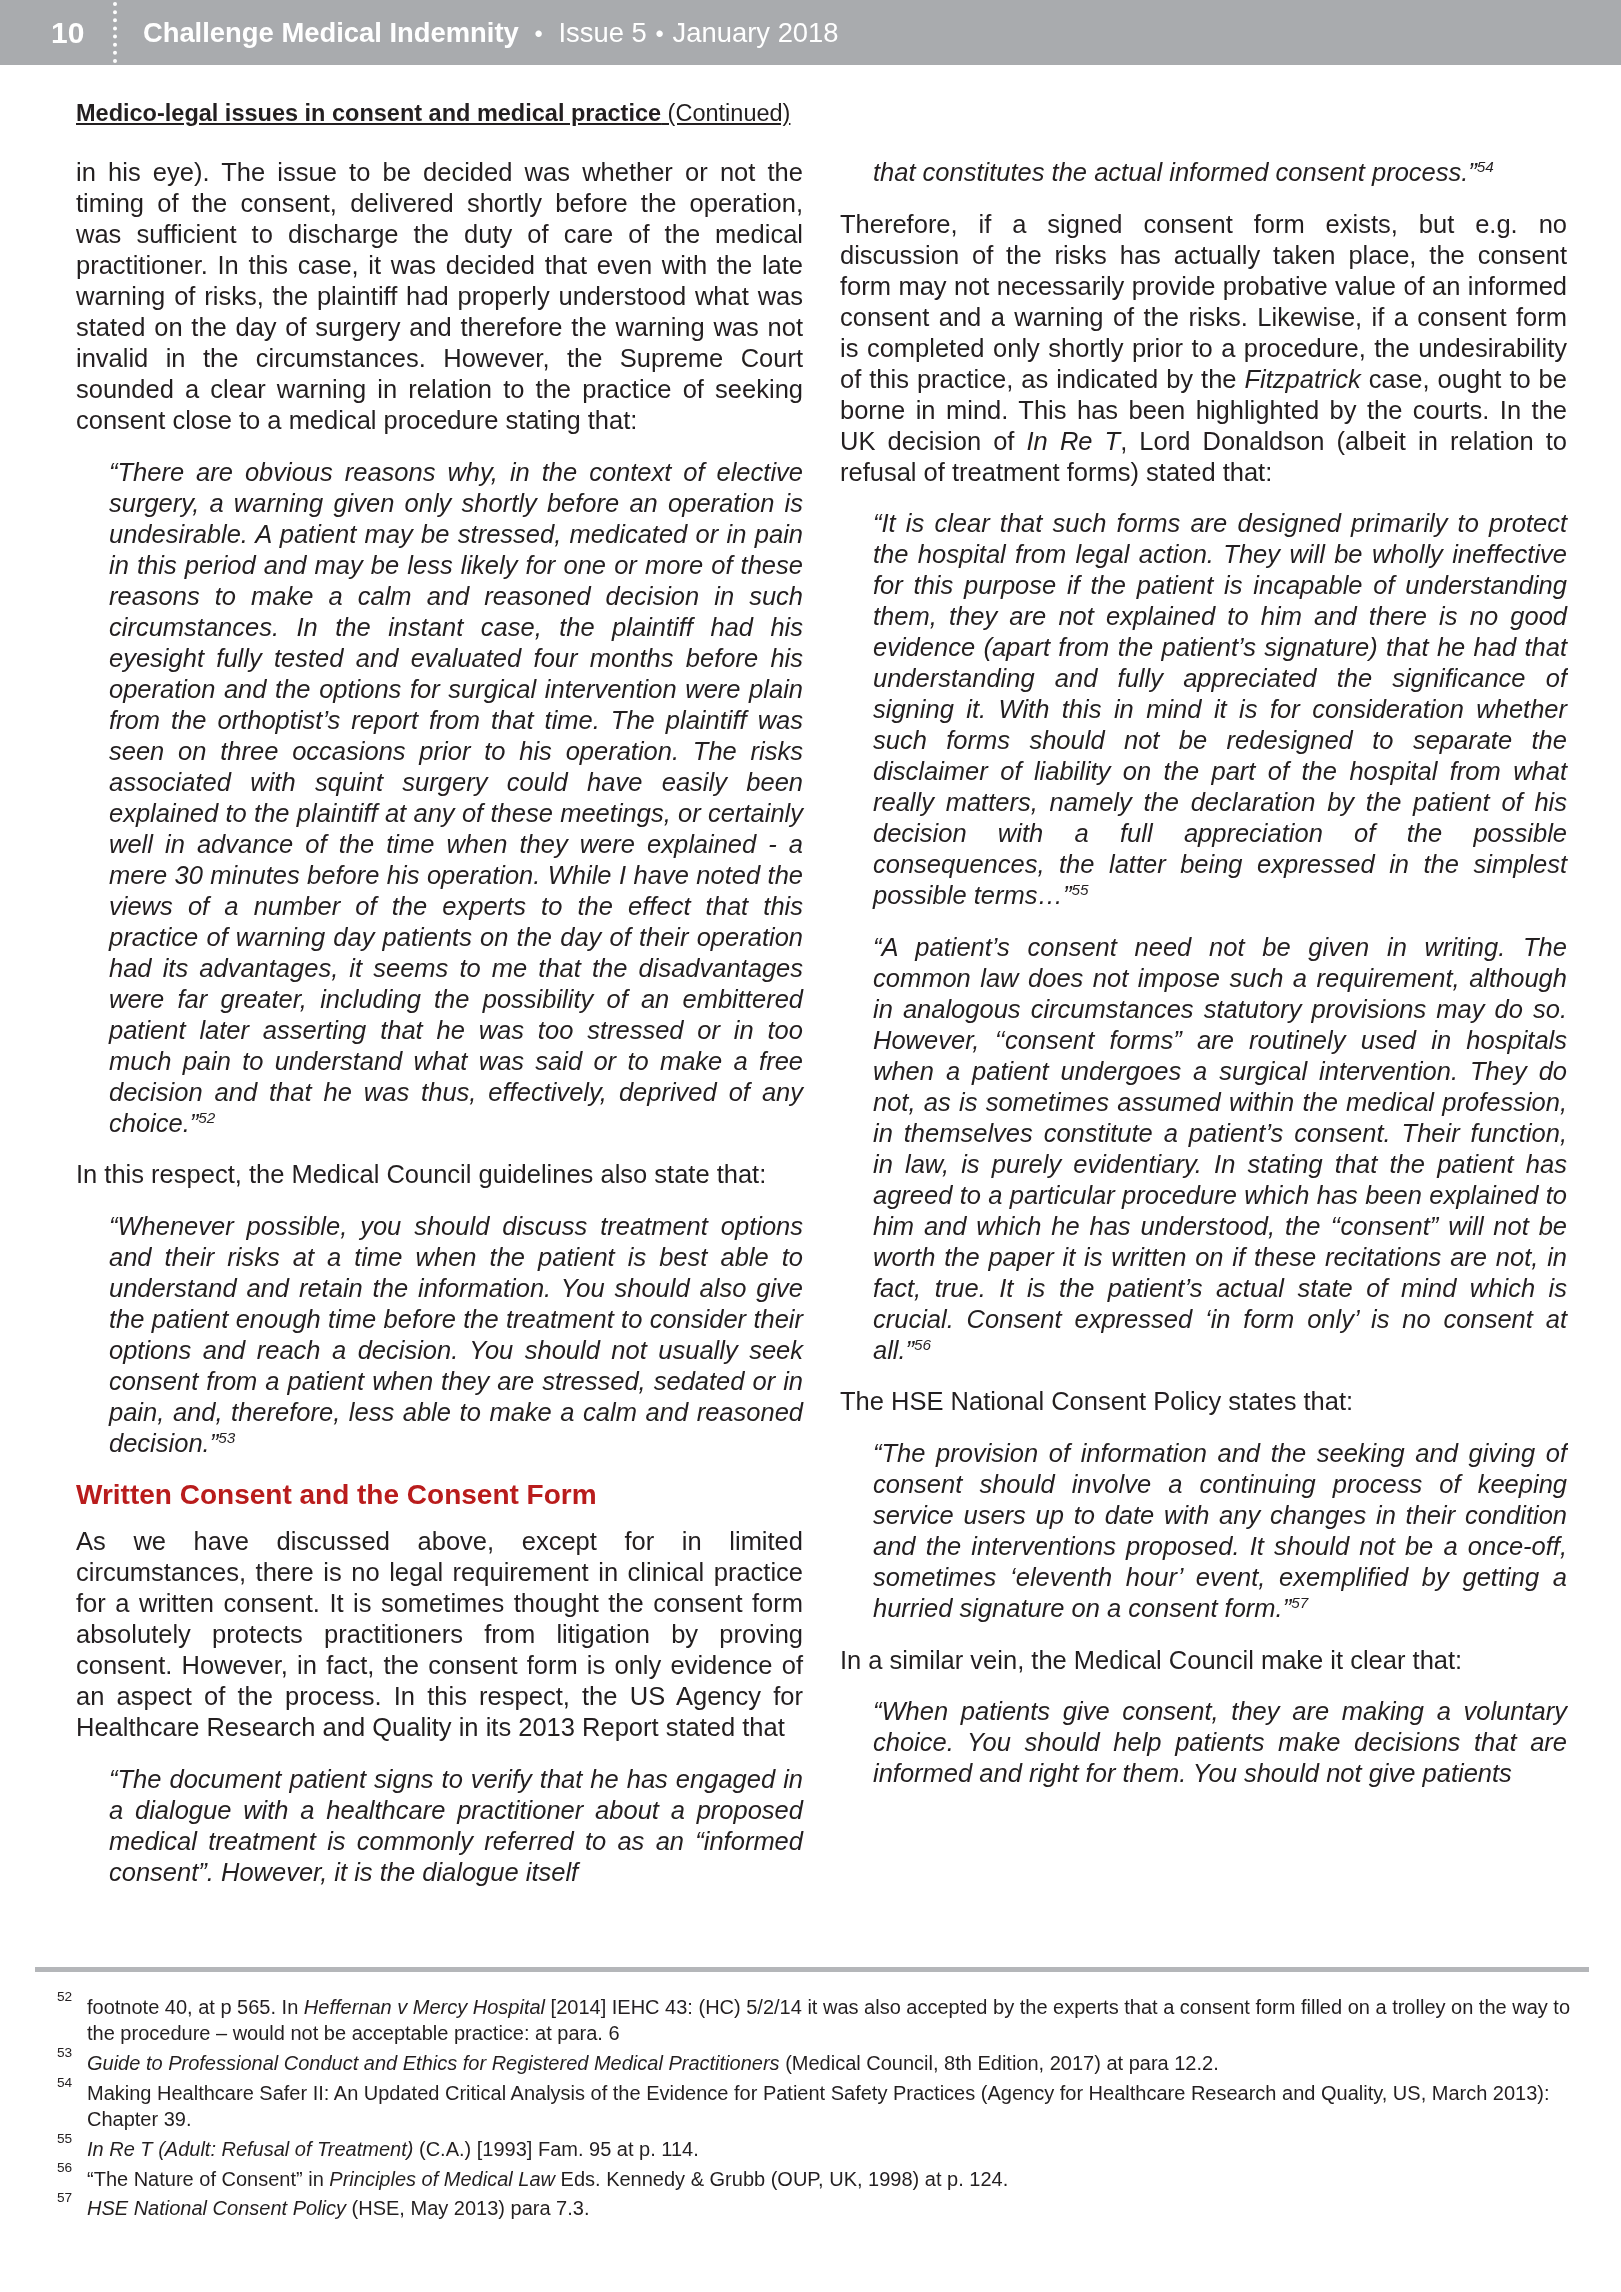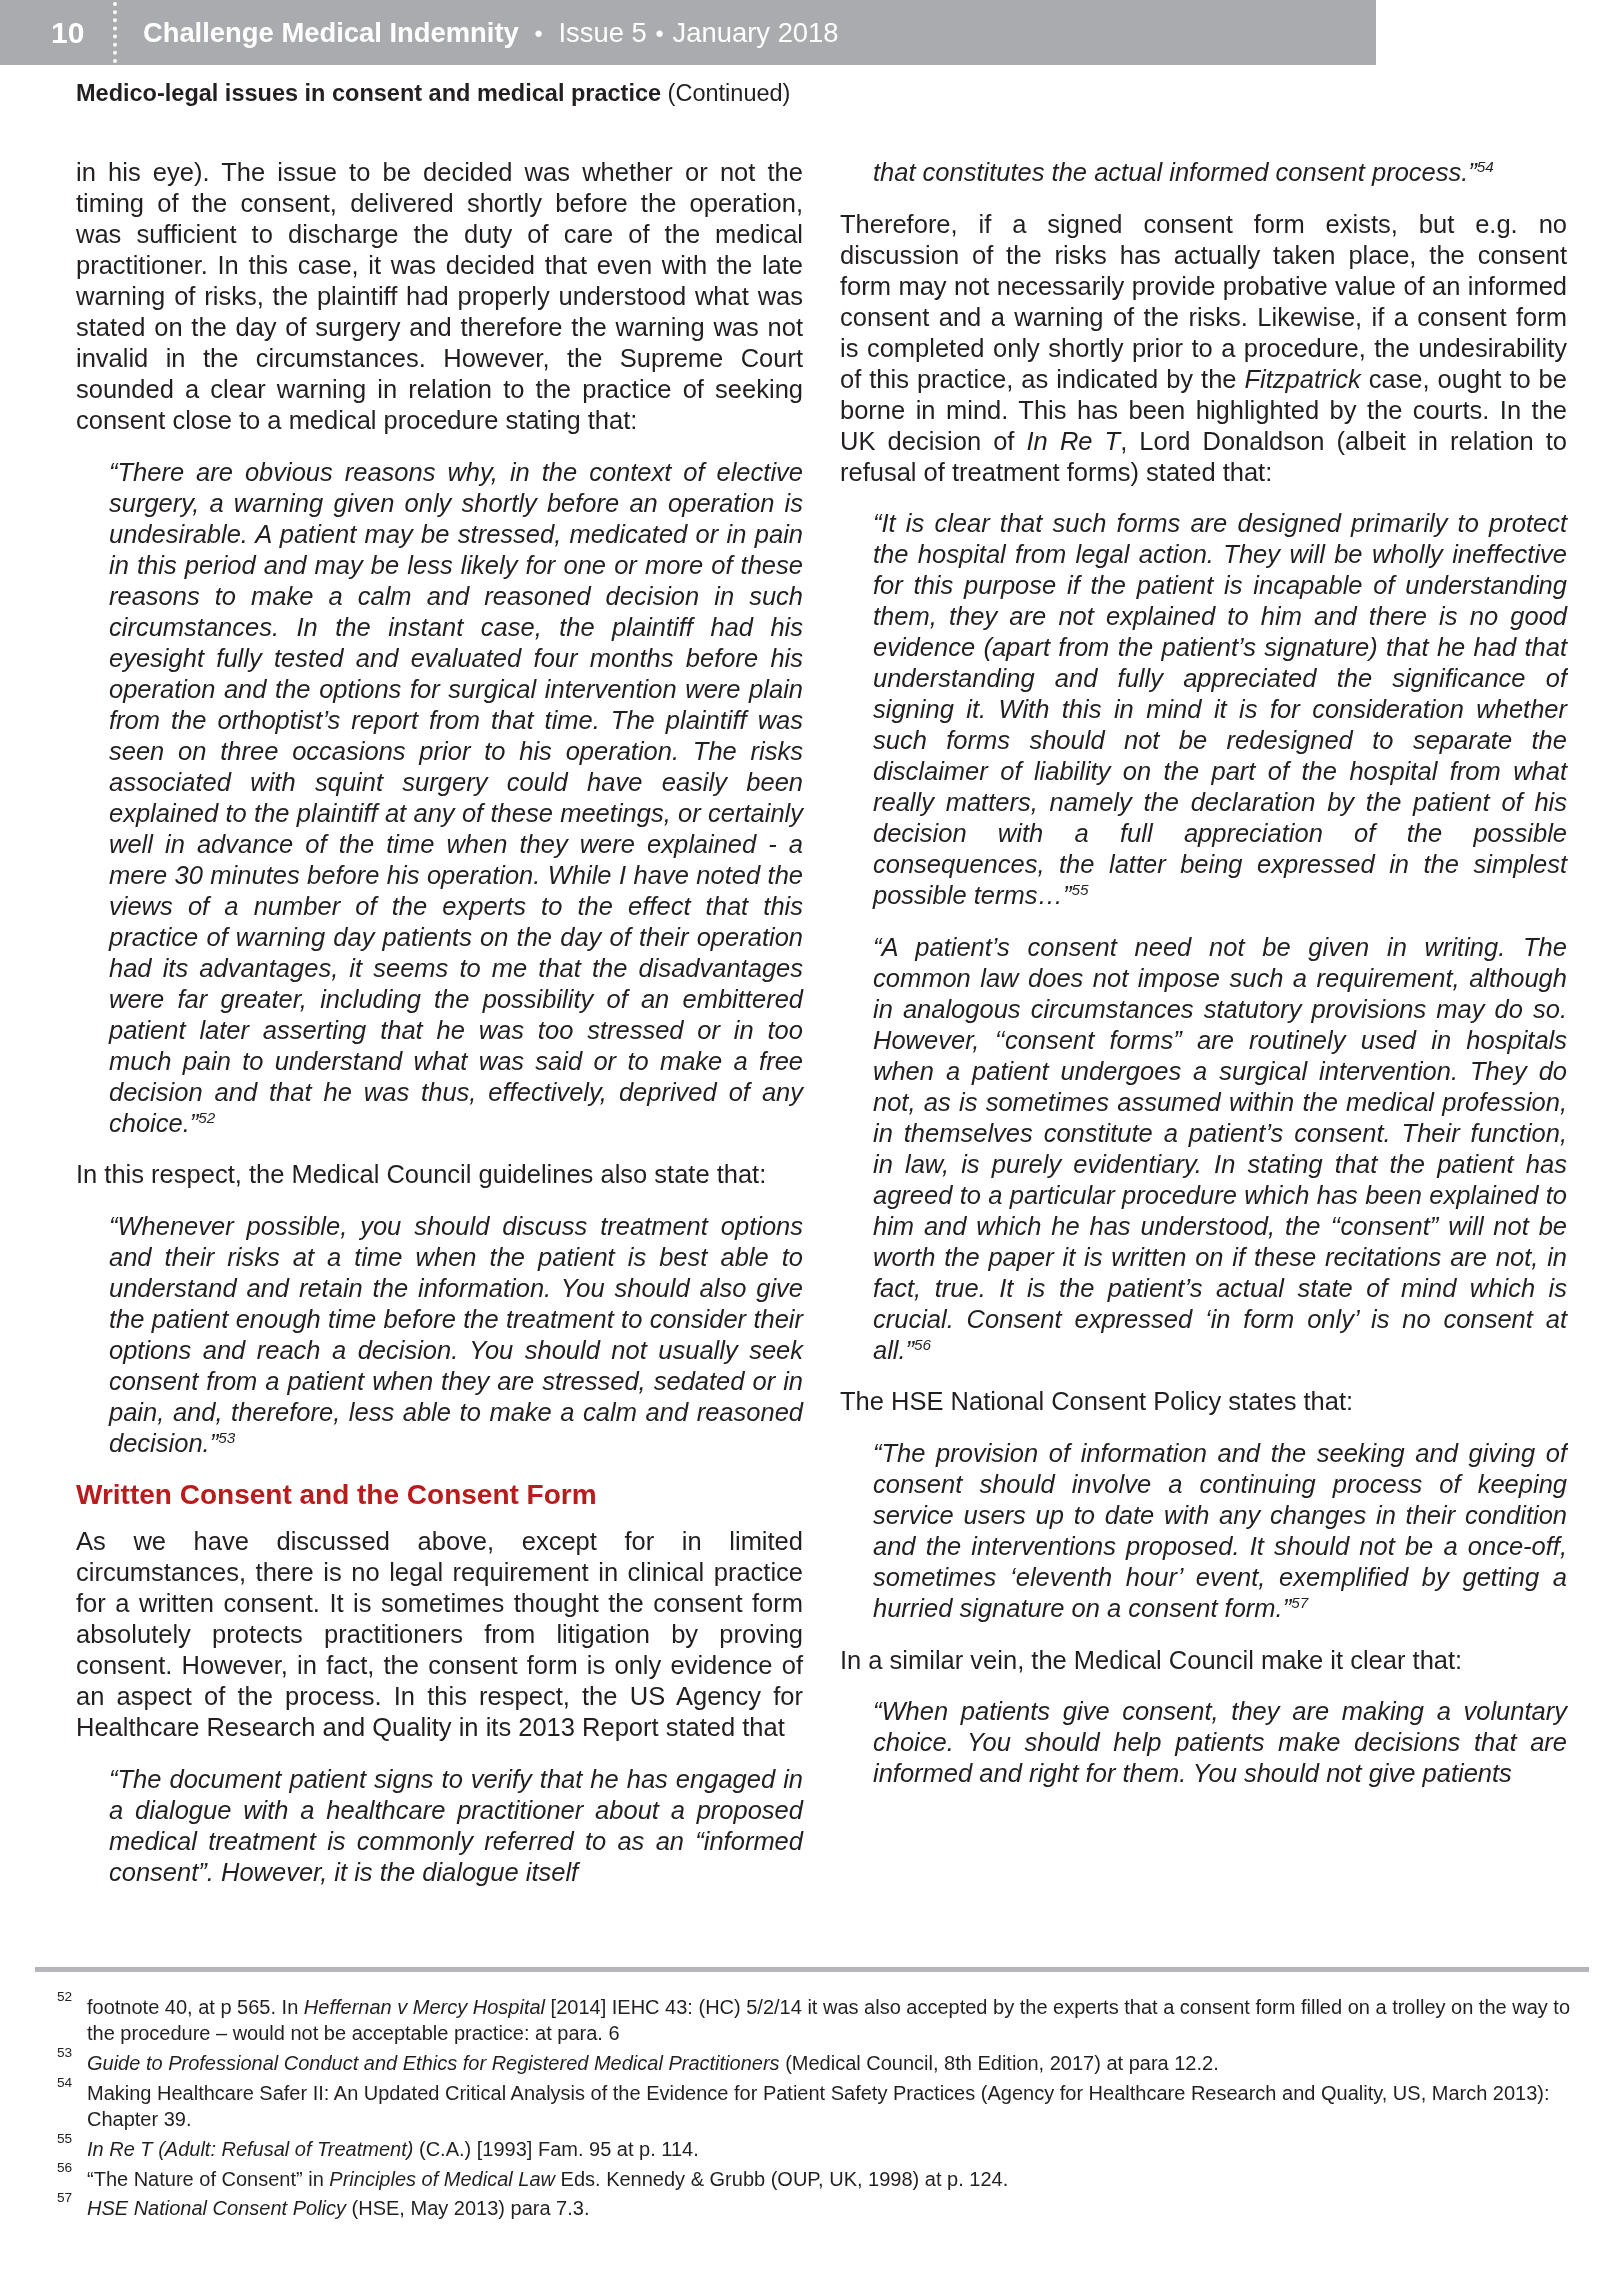--- a/index.html
+++ b/index.html
@@ -4,38 +4,38 @@
 <style>
   html,body { margin:0; padding:0; background:#e8e8e8; }
   .page {
     position:relative; width:1621px; height:2293px; margin:0 auto;
     background:#ffffff; color:#231f20;
     font-family:"Liberation Sans", sans-serif;
     overflow:hidden;
   }
   
   .header-bar {
-    position:absolute; top:0; left:0; width:1376px; height:65px;
+    position:absolute; top:0; left:0; width:1621px; height:65px;
     display:flex; align-items:center;
   }
   .header-pagenum {
     margin-left:51px; font-size:30px; font-weight:700; color:#ffffff;
   }
   .header-dots {
     margin-left:29px; height:61px; width:0;
     border-left:4.9px dotted #fefefe;
   }
   .header-title { margin-left:25.5px; font-size:27.4px; color:#ffffff; white-space:nowrap; }
   .header-title .brand { font-weight:700; }
   .header-title .bullet-wide { display:inline-block; margin:0 15.7px; font-size:23.5px; }
   .header-title .bullet { display:inline-block; margin:0 8.8px; font-size:23.5px; }
   
   .article-title {
-    position:absolute; top:80px; left:76px;
-    font-size:23.5px; font-weight:700;
+    position:absolute; top:100px; left:76px;
+    font-size:23.5px; font-weight:700;text-decoration:underline;
   }
   .article-title .continued { font-weight:400; }
   
   .columns {
     position:absolute; top:157px; left:76px; width:1492px; height:1809px;
     display:flex; gap:37px; overflow:hidden;
   }
   .col { width:727px; font-size:25.5px; line-height:31px; text-align:justify; }
   .col p { margin:0 0 20.6px 0; }
   .col blockquote {

